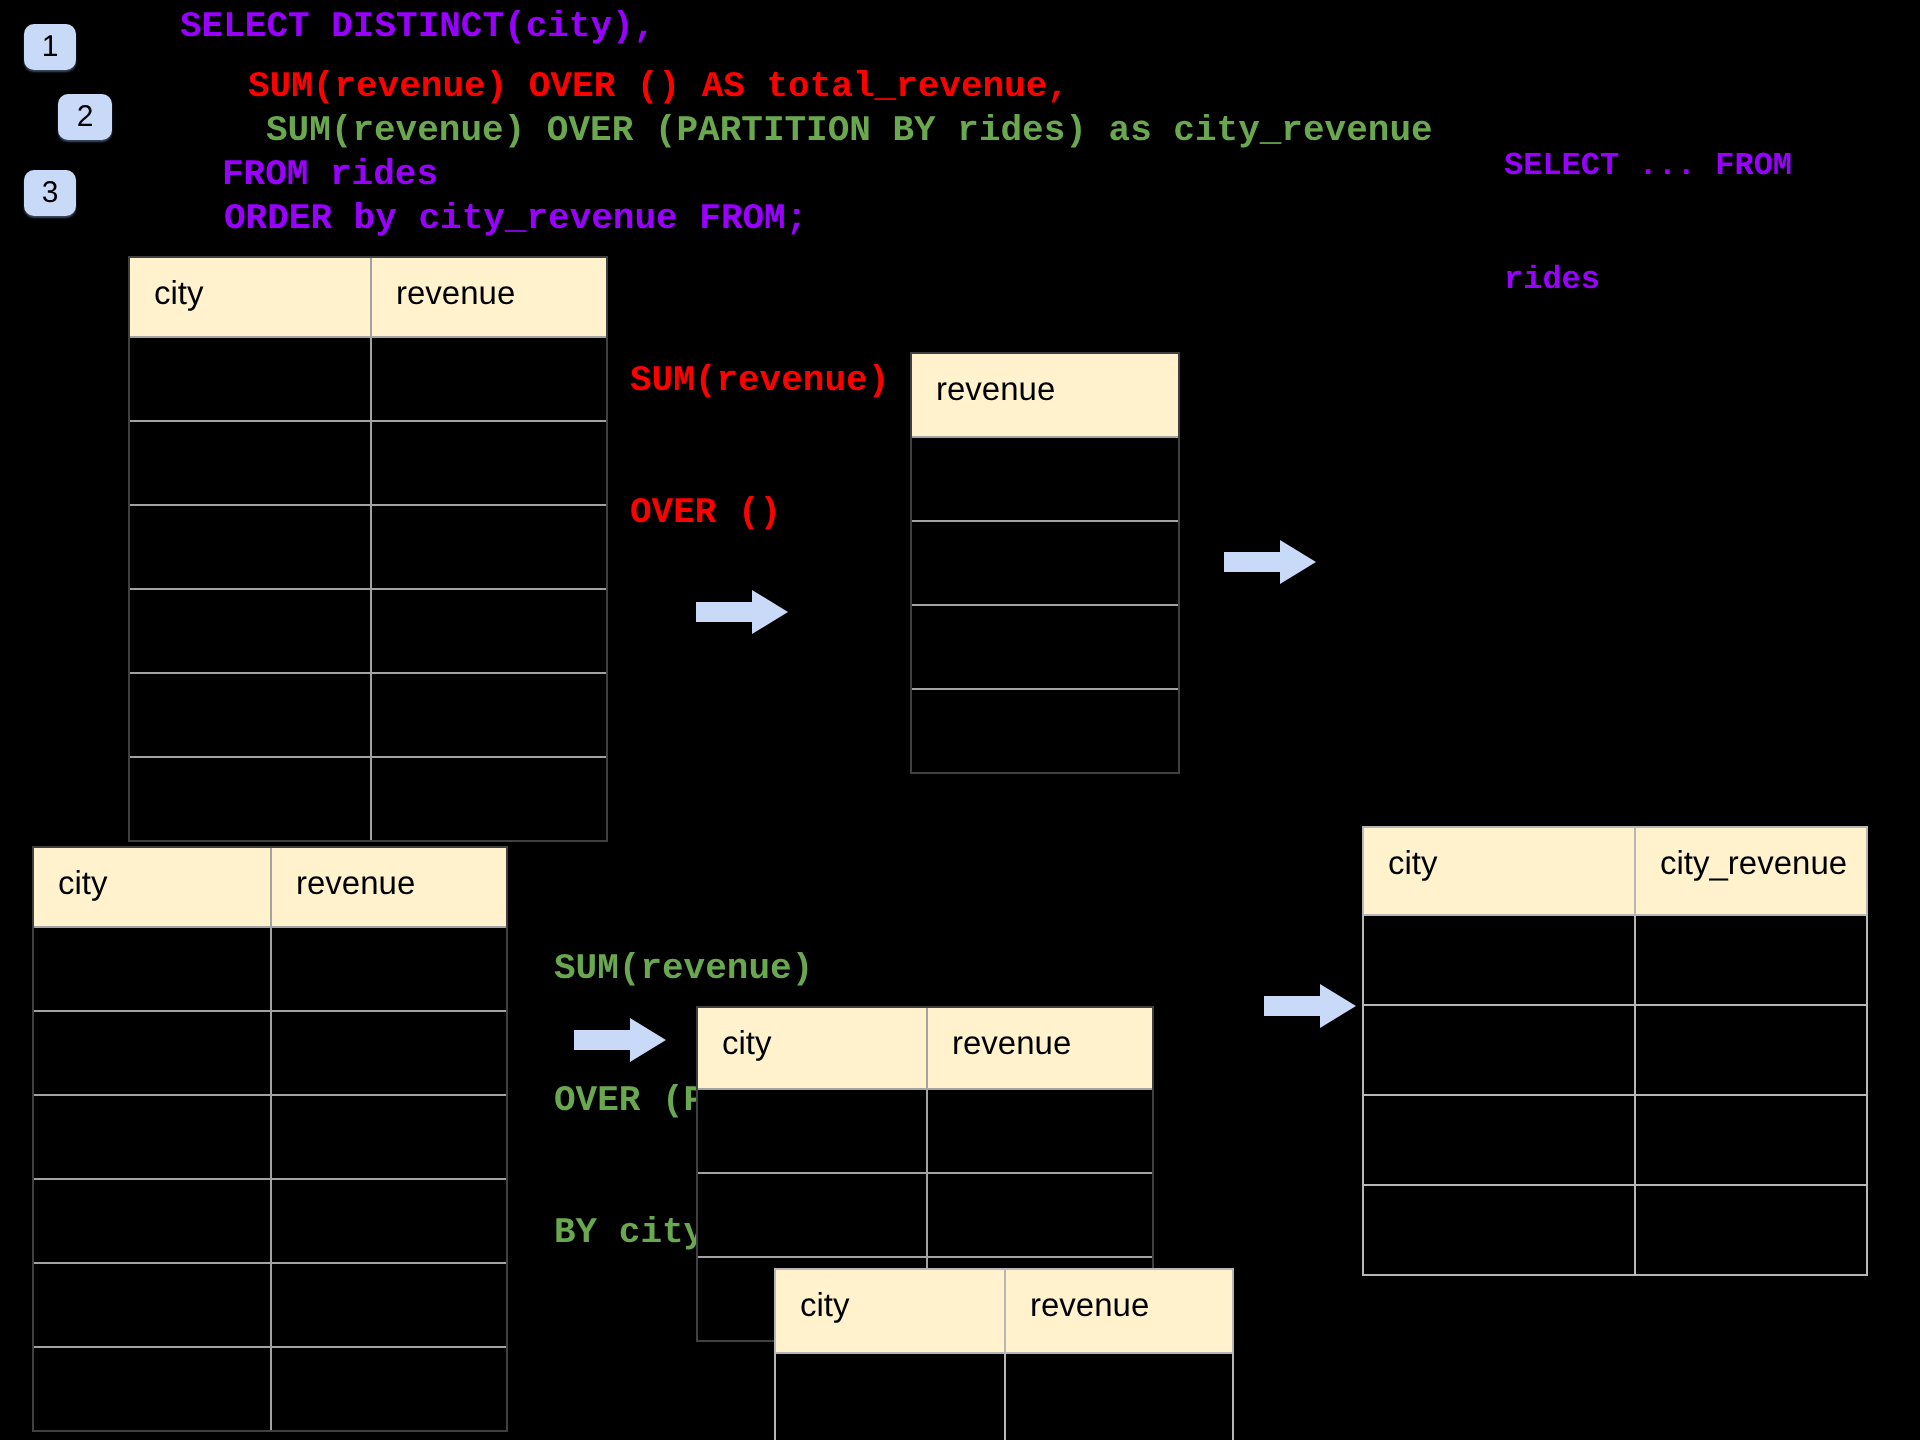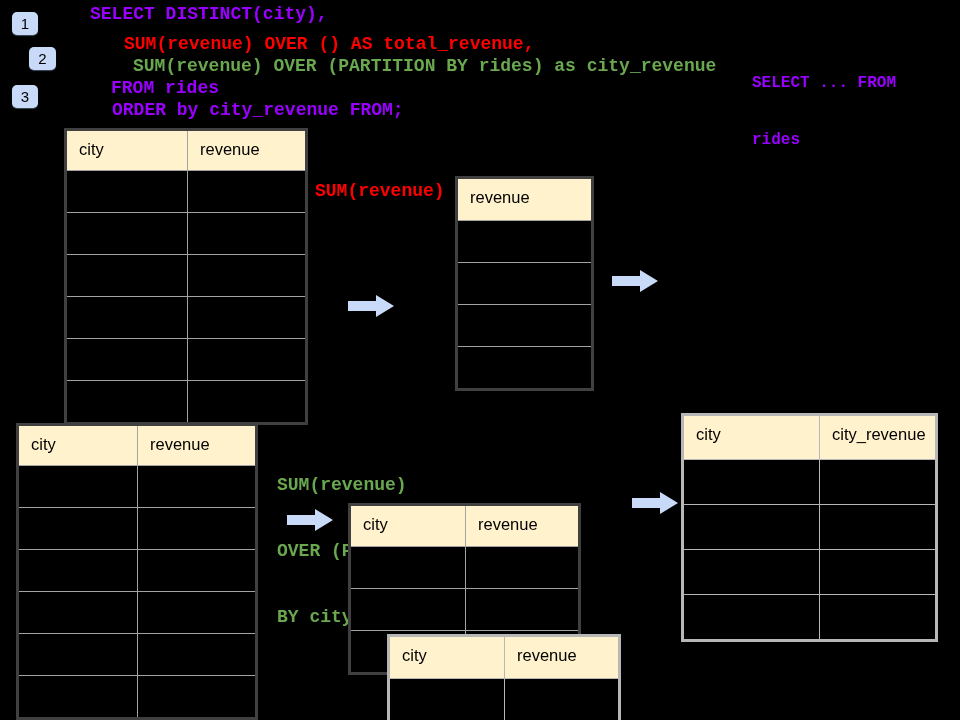--- a/index.html
+++ b/index.html
@@ -26,21 +26,21 @@
   
   .badge {
     position:absolute; width:26px; height:23px; background:#C9DAF8;
     border-radius:5px; color:#000; font-size:15px; line-height:23px;
     text-align:center; box-shadow:0 1px 1px rgba(120,150,190,.5);
   }
   .badge1 { left:12px; top:12px; }
   .badge2 { left:29px; top:47px; width:27px; }
   .badge3 { left:12px; top:85px; }
   
-  .tbl { position:absolute; background:#000; border:3px solid #404040; box-sizing:border-box; }
+  .tbl { position:absolute; background:#000; border:1px solid #404040; box-sizing:border-box; }
   .tbl.light, .tbl.light .tr, .tbl.light .td { border-color:#B7B7B7; }
   .tr { display:flex; }
   .tr + .tr { border-top:1px solid #A3A3A3; }
   .td { box-sizing:border-box; }
   .td + .td { border-left:1px solid #A3A3A3; }
   .thr { background:#FFF2CC; }
   .thr .td { font-size:16.5px; color:#000; padding:9px 0 0 12px; }
   
   .t1 { left:64px; top:128px; }
   .t1 .td:nth-child(1){ width:120px; } .t1 .td:nth-child(2){ width:118px; }
@@ -86,20 +86,21 @@
 <div class="mono purple code-l4">FROM rides</div>
 <div class="mono purple code-l5">ORDER by city_revenue FROM;</div>
 
 <div class="mono purple side-note">
   <div>SELECT ... FROM</div>
   <div>rides</div>
 </div>
 
 <div class="mono red ann-total">
   <div>SUM(revenue)</div>
+  <div>OVER ()</div>
 </div>
 
 <div class="mono green ann-part">
   <div>SUM(revenue)</div>
   <div>OVER (PARTITION</div>
   <div>BY city)</div>
 </div>
 
 <div class="tbl t1">
   <div class="tr thr">

